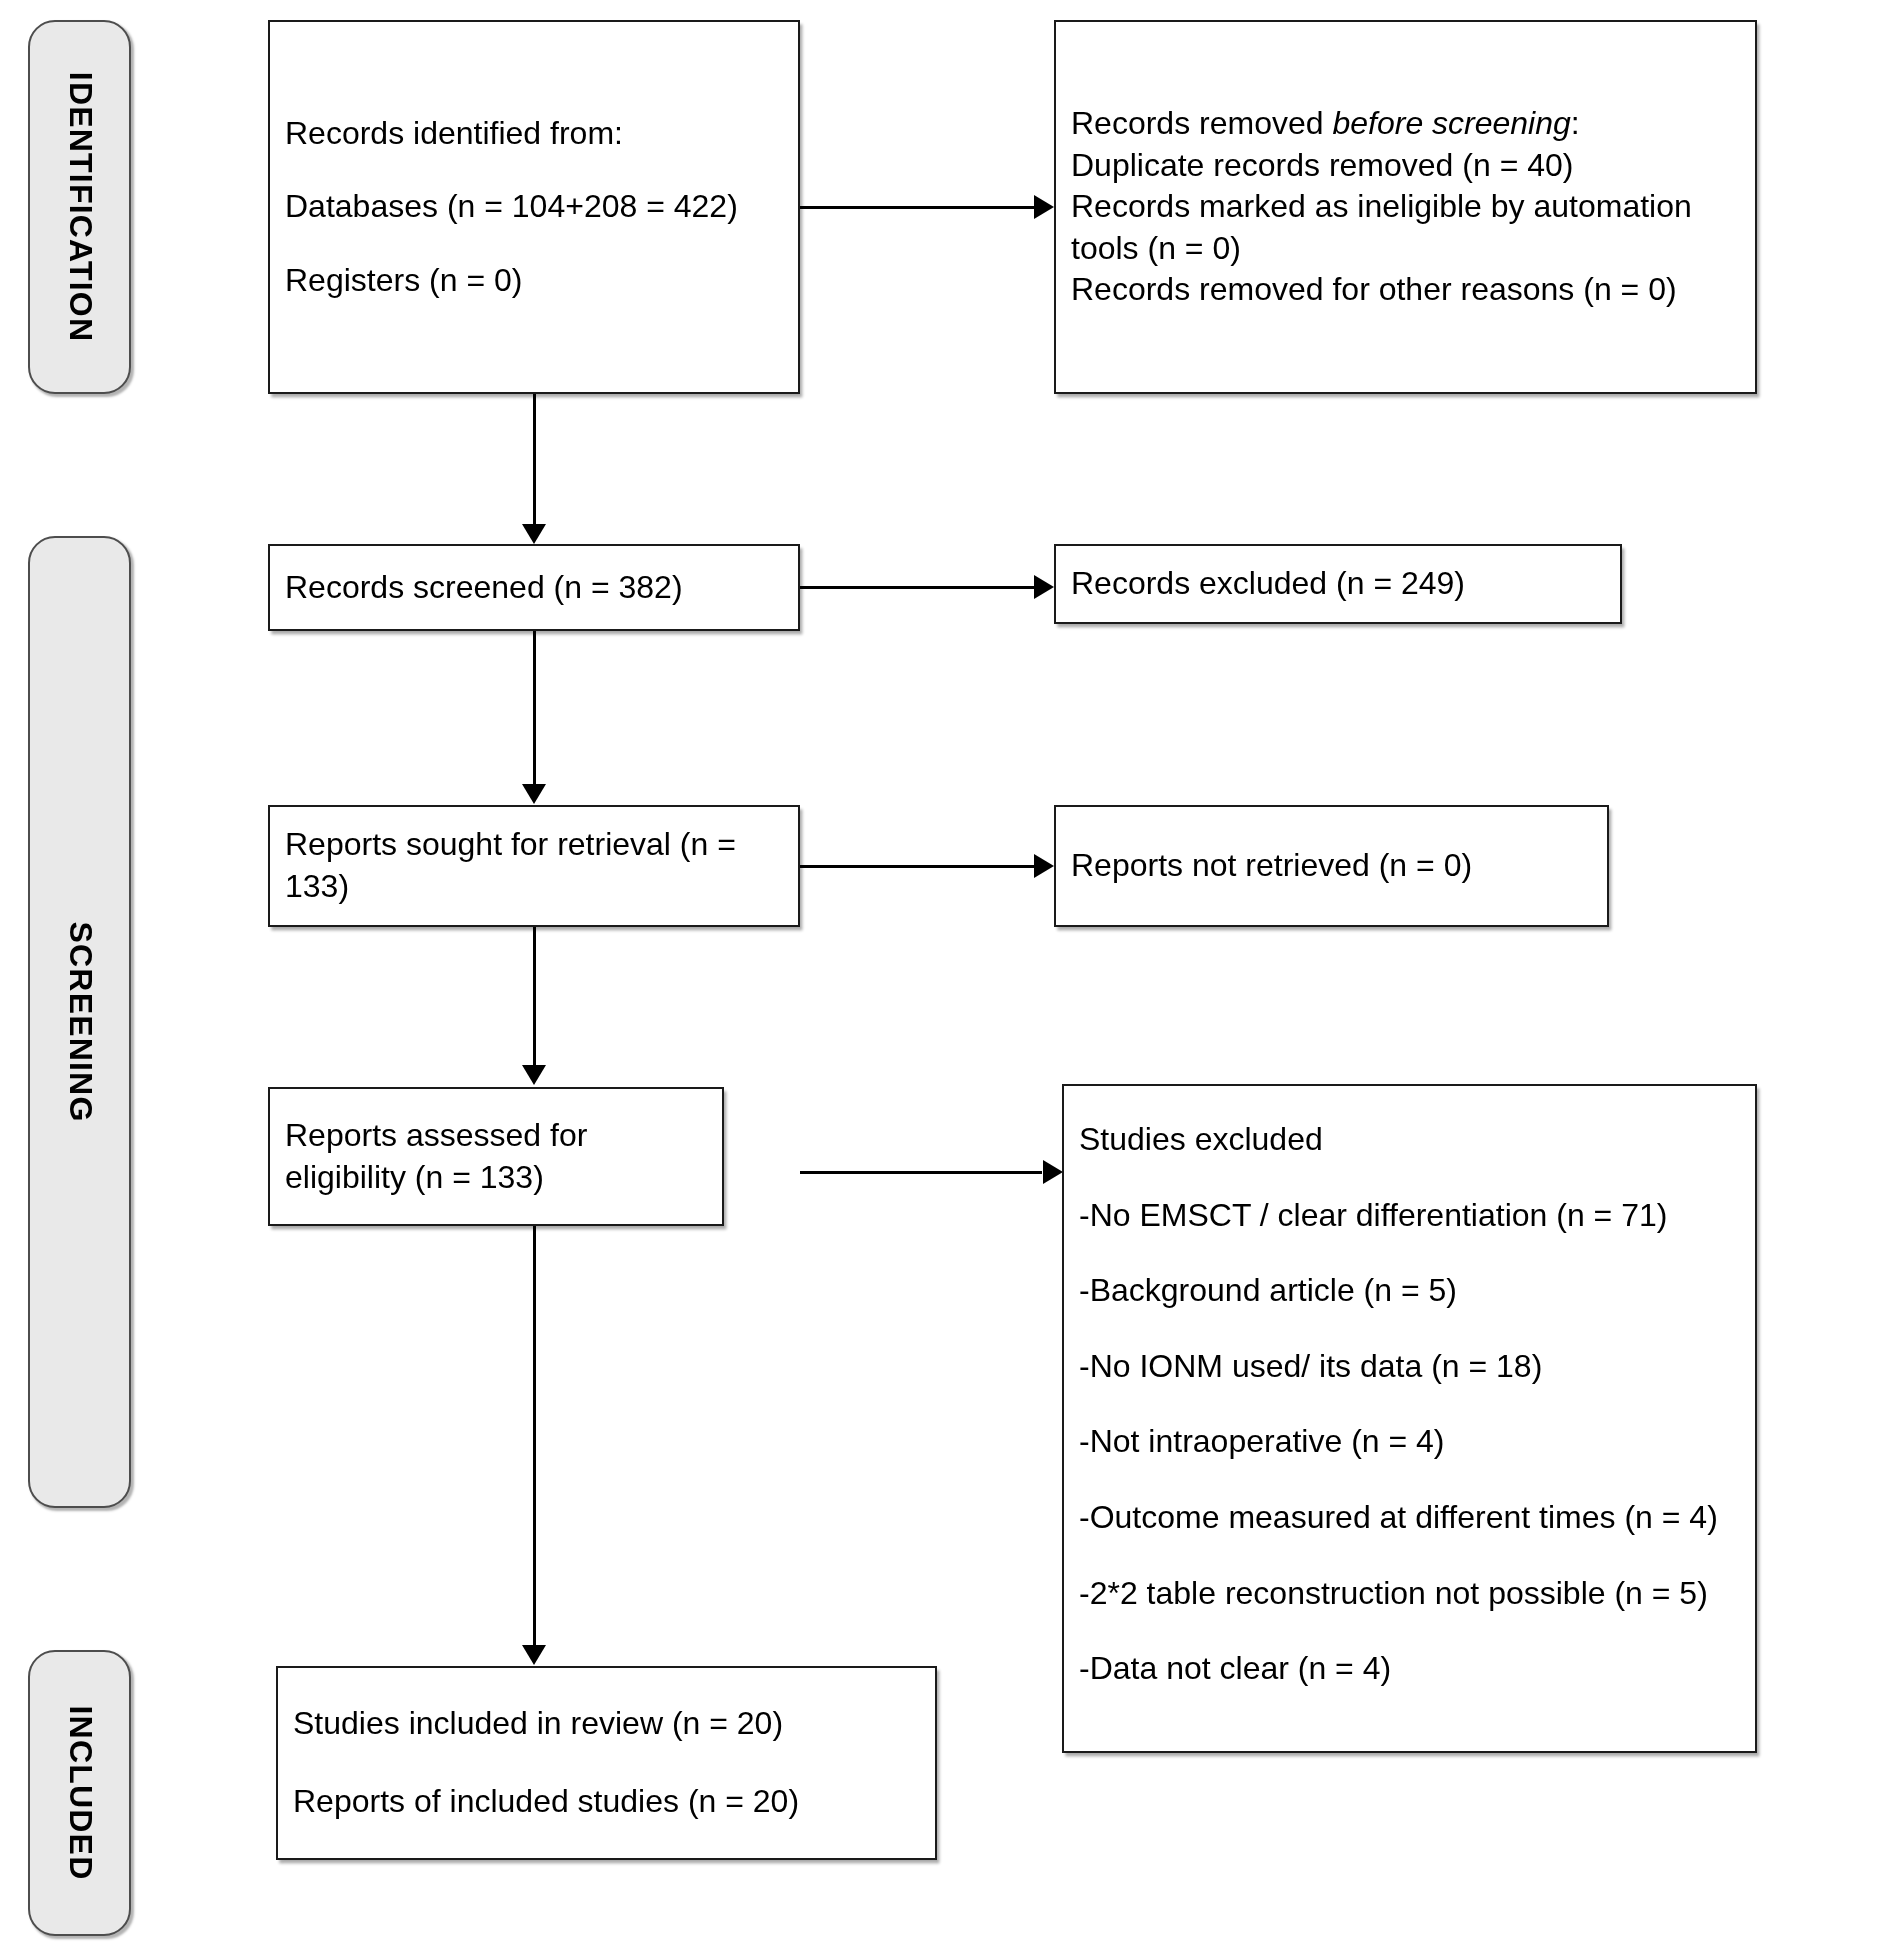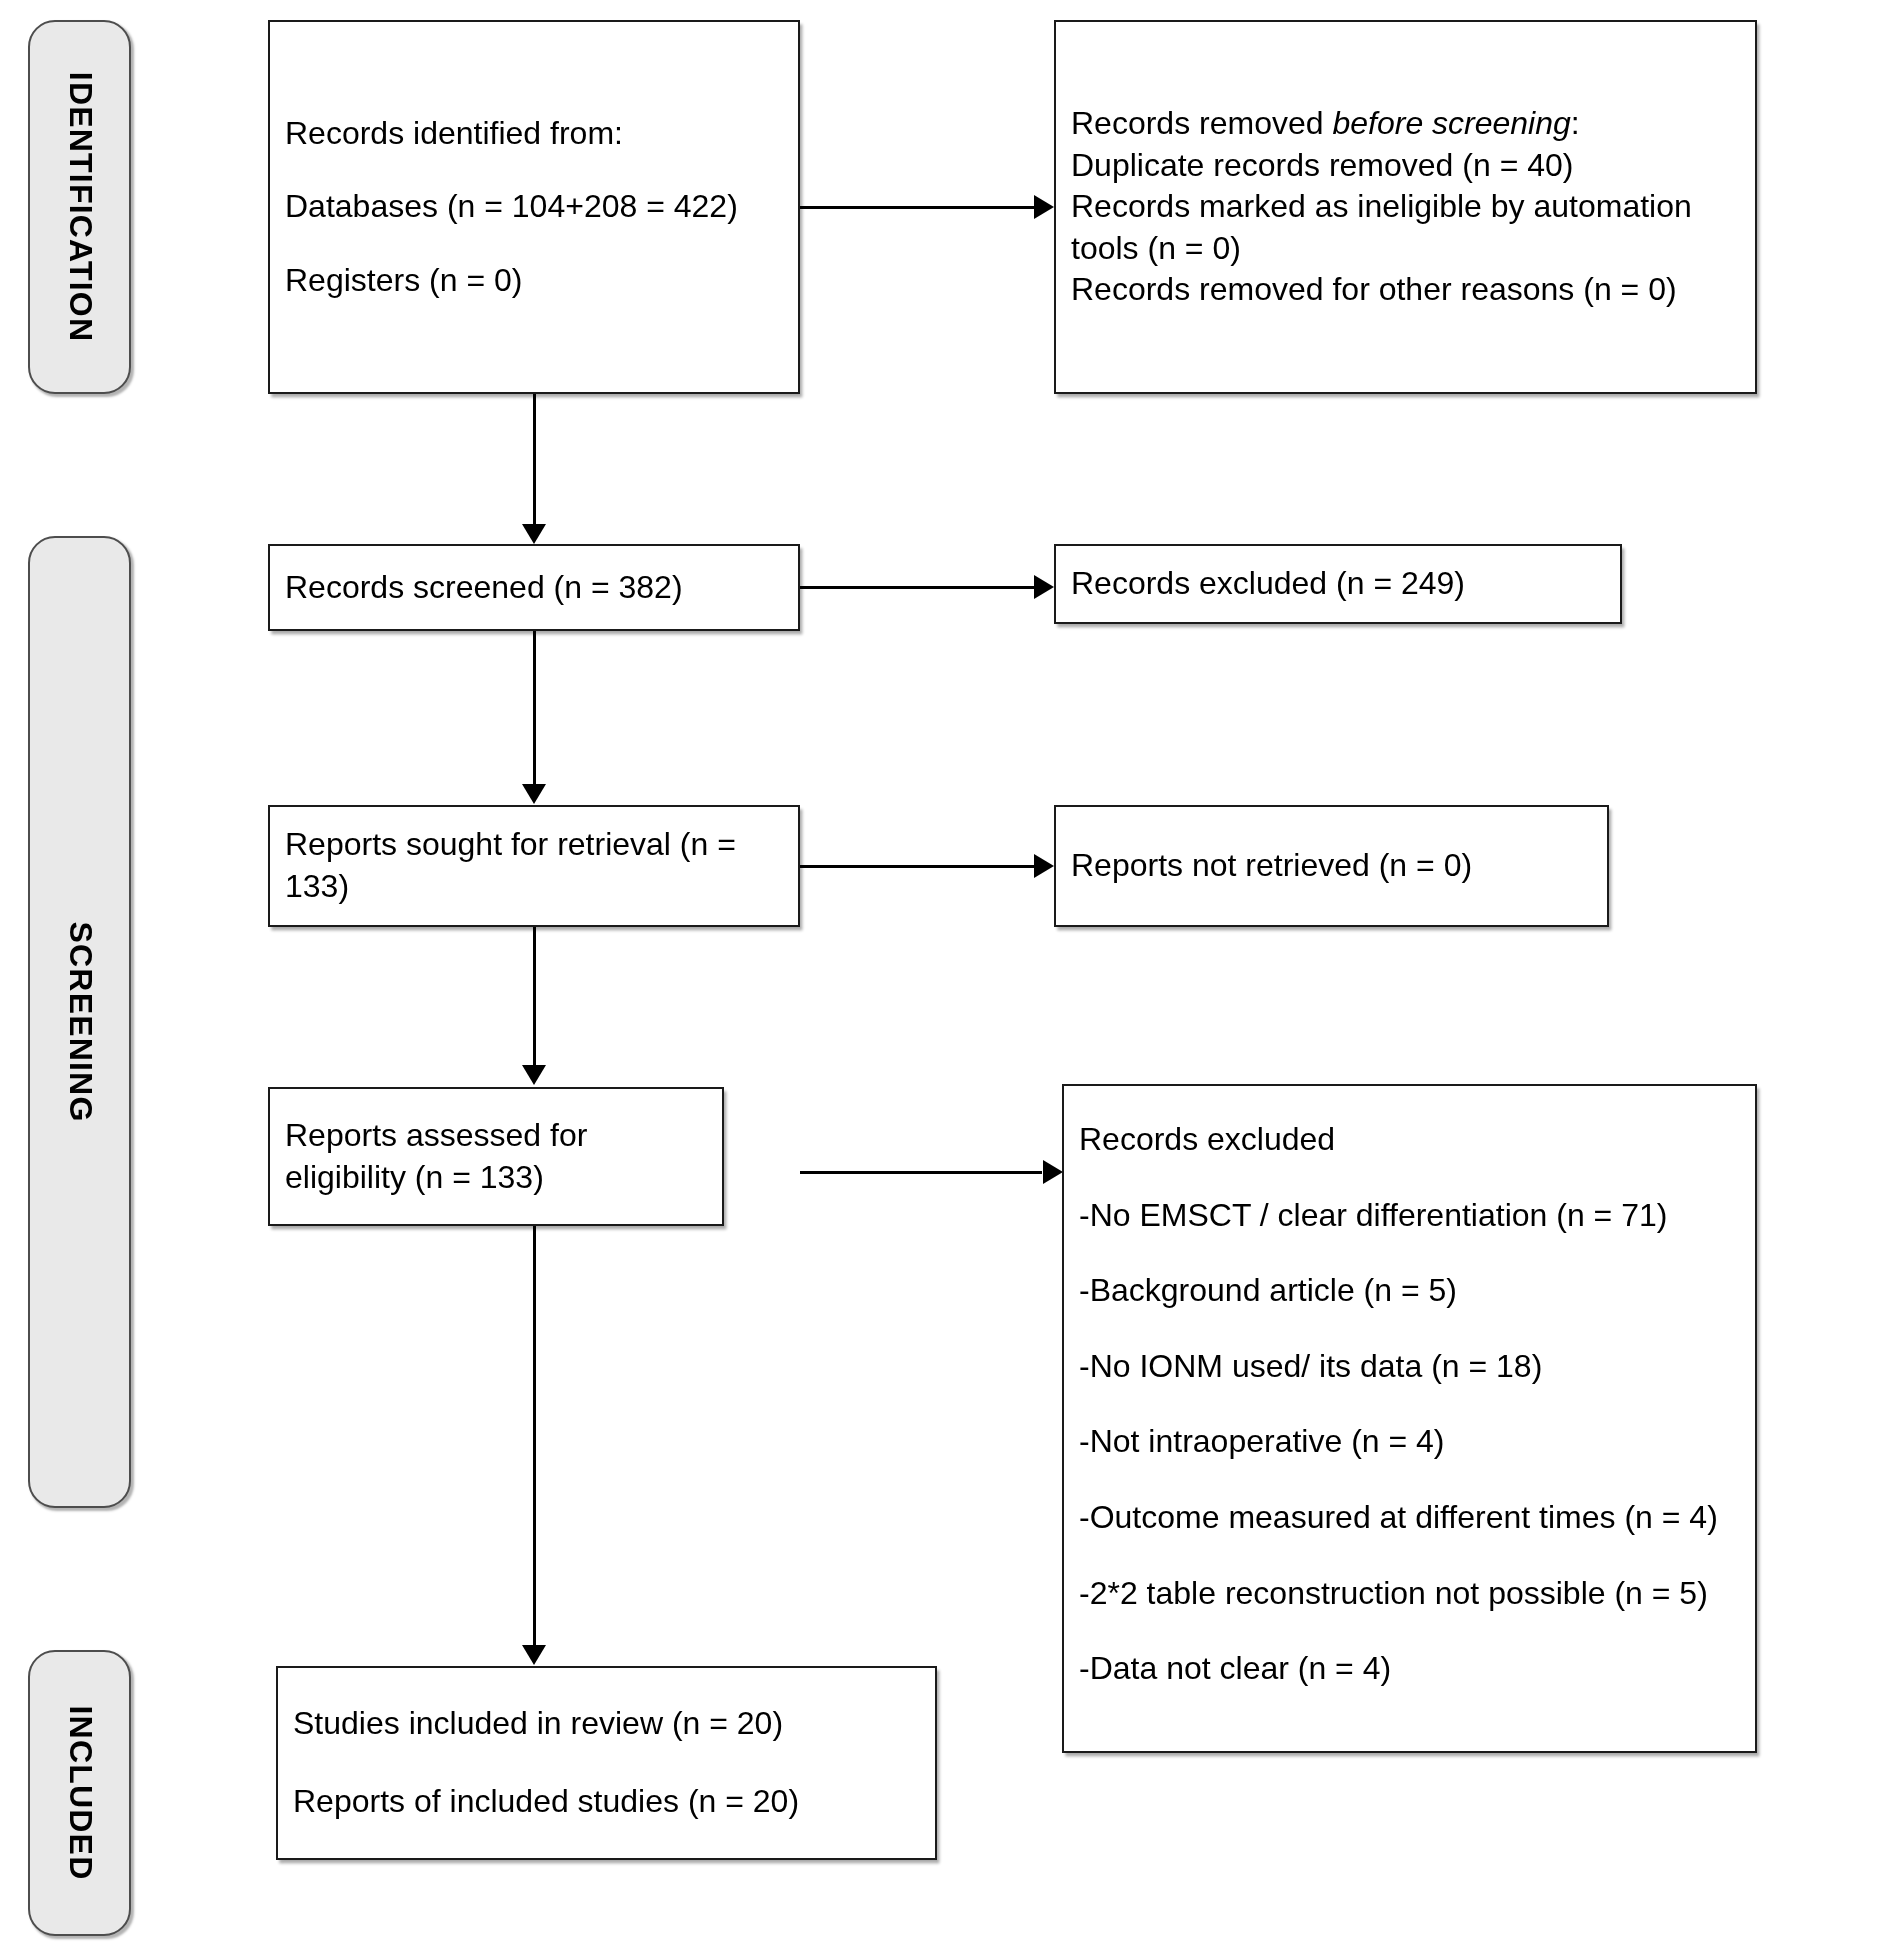--- a/index.html
+++ b/index.html
@@ -169,21 +169,21 @@
   <div class="arrow-down" style="left:522px; top:1065px;"></div>
 
   <div class="flow-box" style="left:268px; top:1087px; width:456px; height:139px;">
     <div class="line">Reports assessed for eligibility (n = 133)</div>
   </div>
 
   <div class="conn h" style="left:800px; top:1171px; width:242px;"></div>
   <div class="arrow-right" style="left:1043px; top:1160px;"></div>
 
   <div class="flow-box listbox" style="left:1062px; top:1084px; width:695px; height:669px;">
-    <div class="line">Records excluded</div>
+    <div class="line">Studies excluded</div>
     <div class="line">-No EMSCT / clear differentiation (n = 71)</div>
     <div class="line">-Background article (n = 5)</div>
     <div class="line">-No IONM used/ its data (n = 18)</div>
     <div class="line">-Not intraoperative (n = 4)</div>
     <div class="line">-Outcome measured at different times (n = 4)</div>
     <div class="line">-2*2 table reconstruction not possible (n = 5)</div>
     <div class="line">-Data not clear (n = 4)</div>
   </div>
 
   <div class="conn v" style="left:533px; top:1226px; height:419px;"></div>

